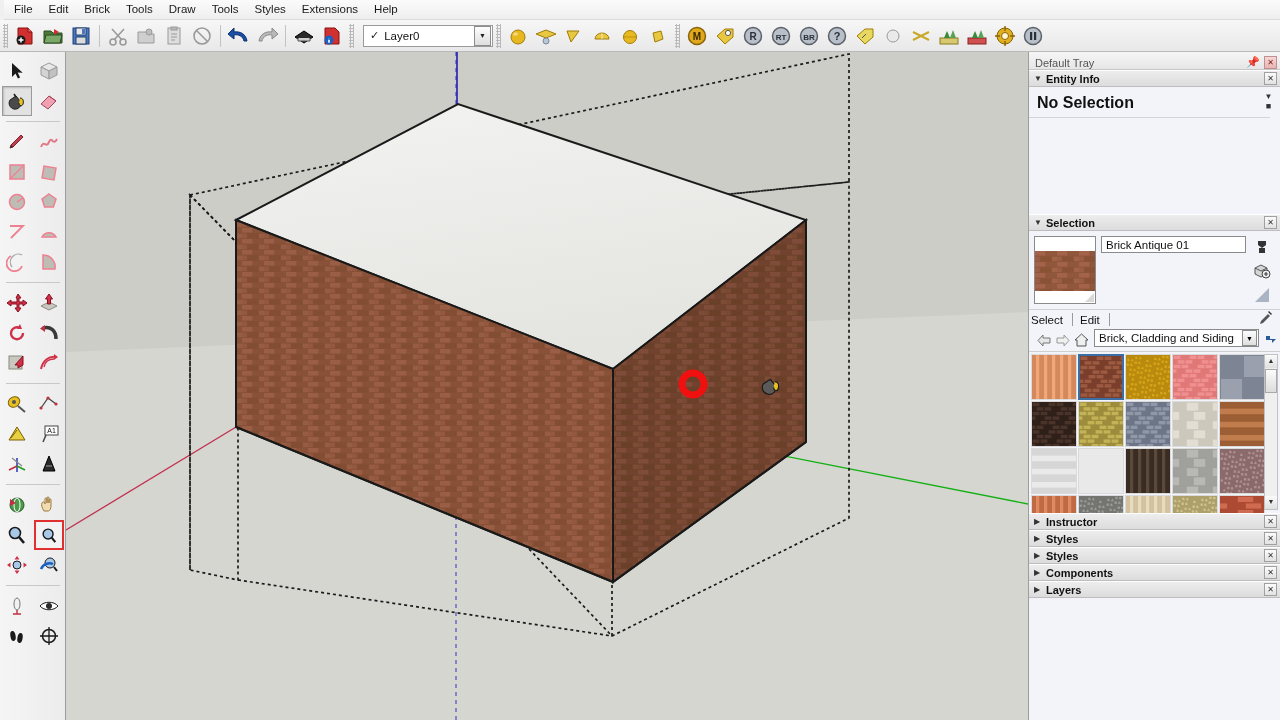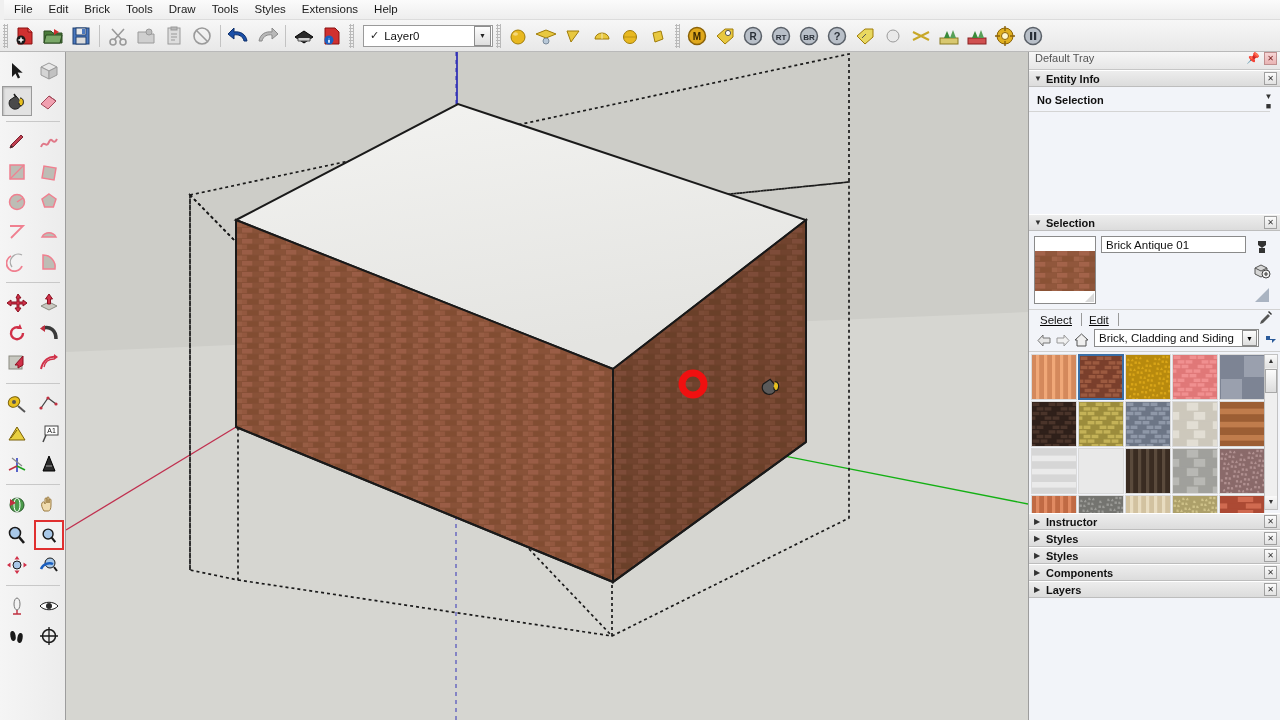--- a/index.html
+++ b/index.html
@@ -83,21 +83,21 @@
     background: #cdcdc8; overflow: hidden;
   }
   #viewport svg { display: block; }
 
   
   #tray {
     position: absolute; top: 52px; left: 1028px; width: 252px; height: 668px;
     background: #f2f4f9; border-left: 1px solid #9d9d9d;
   }
   #tray-title {
-    height: 18px; display: flex; align-items: flex-start;
+    height: 18px; display: flex; align-items: flex-end;
     background: linear-gradient(#f6f6f6,#e6e6e6);
     border-bottom: 1px solid #c6c6c6; padding-left: 6px;
   }
   #tray-title-text { font-size: 11px; color: #555; flex: 1; }
   .tiny-btn {
     width: 13px; height: 13px; border: 1px solid #a0a0a0;
     background: linear-gradient(#fcfcfc,#e2e2e2);
     font-size: 8px; line-height: 11px; text-align: center;
     color: #333; margin-right: 3px;
   }
@@ -111,21 +111,21 @@
     height: 17px; display: flex; align-items: center;
     background: linear-gradient(#ededed,#dcdcdc);
     border-top: 1px solid #fff; border-bottom: 1px solid #bdbdbd;
     padding-left: 5px;
   }
   .panel-header .tri { font-size: 8px; color: #333; width: 12px; }
   .panel-header .ph-label { font-size: 11px; color: #111; flex: 1; font-weight: 600;}
 
   #entity-body { background: #f2f4f9; height: 127px; position: relative; }
   #no-selection {
-    font-size: 11px; font-weight: bold; color: #111;
+    font-size: 16px; font-weight: bold; color: #111;
     padding: 7px 0 5px 8px; border-bottom: 1px solid #d4d4d4;
     margin: 0 10px 0 0;
   }
   .side-ico {
     position: absolute; right: 4px; width: 15px; height: 20px;
     display: flex; flex-direction: column; align-items: center;
     justify-content: center; font-size: 8px; color: #333;
   }
 
   
@@ -146,21 +146,21 @@
     font-size: 11.5px; color: #111; padding: 1px 4px; line-height: 14px;
   }
   #mat-side-icons { position: absolute; right: 3px; top: 5px; width: 26px; }
   .mat-side-btn {
     width: 22px; height: 22px; margin-bottom: 2px;
     display: flex; align-items: center; justify-content: center;
   }
 
   #mat-tabs {
     height: 20px; display: flex; align-items: center;
-    border-top: 1px solid #d2d2d2; position: relative; padding-left: 11px; text-decoration: underline;
+    border-top: 1px solid #d2d2d2; position: relative; padding-left: 2px;
   }
   .mtab { font-size: 11.5px; color: #111; padding: 0 8px 0 0; }
   .mtab.sel { font-weight: 400; }
   .vdiv { width: 1px; height: 13px; background: #9a9a9a; margin: 0 7px 0 1px; }
 
   #mat-nav { height: 22px; display: flex; align-items: center; padding-left: 5px; }
   .nav-ico { width: 19px; height: 18px; display: flex; align-items:center; justify-content:center; }
   #cat-select {
     flex: 1; height: 18px; background: #fff; border: 1px solid #8a8a8a;
     display: flex; align-items: center; margin: 0 2px 4px 3px; position: relative;

